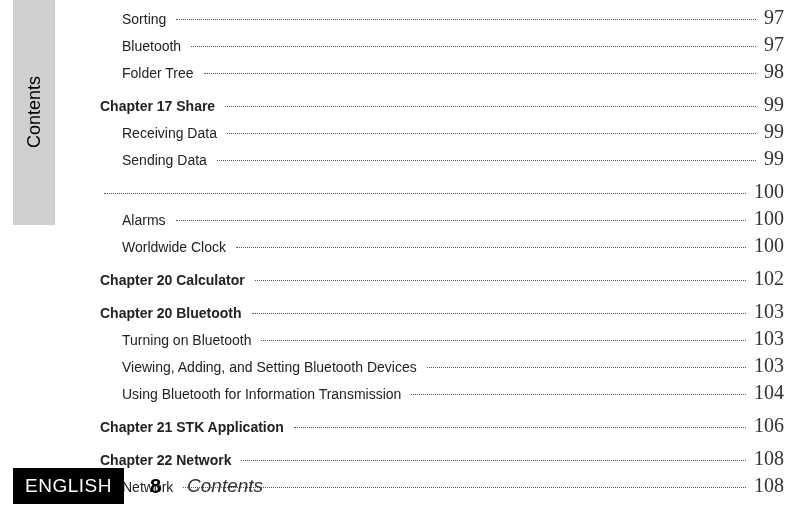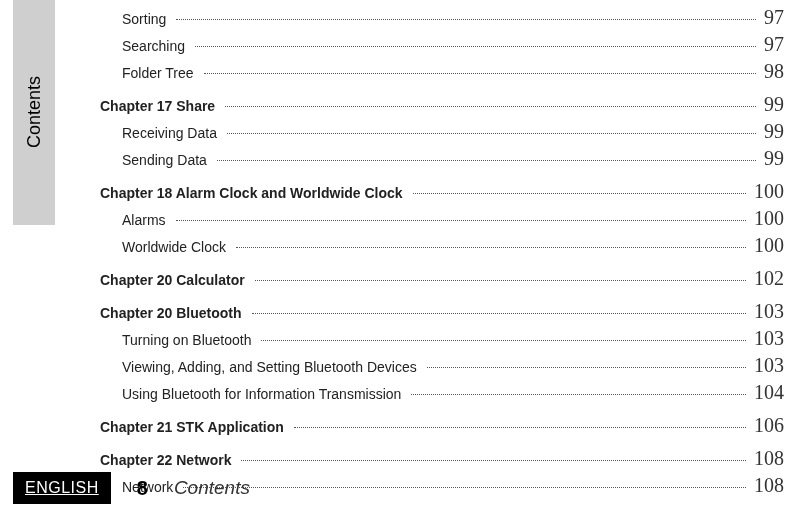--- a/index.html
+++ b/index.html
@@ -63,24 +63,23 @@
     position: absolute;
     left: 13px;
     bottom: 14px;
     display: flex;
     align-items: center;
     gap: 26px;
   }
   .eng-badge {
     background: #000;
     color: #fff;
-    font-size: 16px;
+    font-size: 19px;
     padding: 7px 12px;
     letter-spacing: 0.5px;
-    text-decoration: underline;
   }
   .page-num {
     font-size: 20px;
     font-weight: 700;
     color: #000;
   }
   .footer-title {
     font-size: 19px;
     font-style: italic;
     color: #333;
@@ -94,21 +93,21 @@
   <span class="side-tab-text">Contents</span>
 </div>
 
 <div class="toc" id="toc">
     <div class="row sub">
       <span class="label">Sorting</span>
       <span class="leader"></span>
       <span class="pg">97</span>
     </div>
     <div class="row sub">
-      <span class="label">Searching</span>
+      <span class="label">Bluetooth</span>
       <span class="leader"></span>
       <span class="pg">97</span>
     </div>
     <div class="row sub">
       <span class="label">Folder Tree</span>
       <span class="leader"></span>
       <span class="pg">98</span>
     </div>
     <div class="row chap" style="margin-top: 10px; justify-content: flex-end;">
       <span class="label">Chapter 17 Share</span>
@@ -119,21 +118,20 @@
       <span class="label">Receiving Data</span>
       <span class="leader"></span>
       <span class="pg">99</span>
     </div>
     <div class="row sub">
       <span class="label">Sending Data</span>
       <span class="leader"></span>
       <span class="pg">99</span>
     </div>
     <div class="row chap" style="margin-top: 10px;">
-      <span class="label">Chapter 18 Alarm Clock and Worldwide Clock</span>
       <span class="leader"></span>
       <span class="pg">100</span>
     </div>
     <div class="row sub">
       <span class="label">Alarms</span>
       <span class="leader"></span>
       <span class="pg">100</span>
     </div>
     <div class="row sub">
       <span class="label">Worldwide Clock</span>

